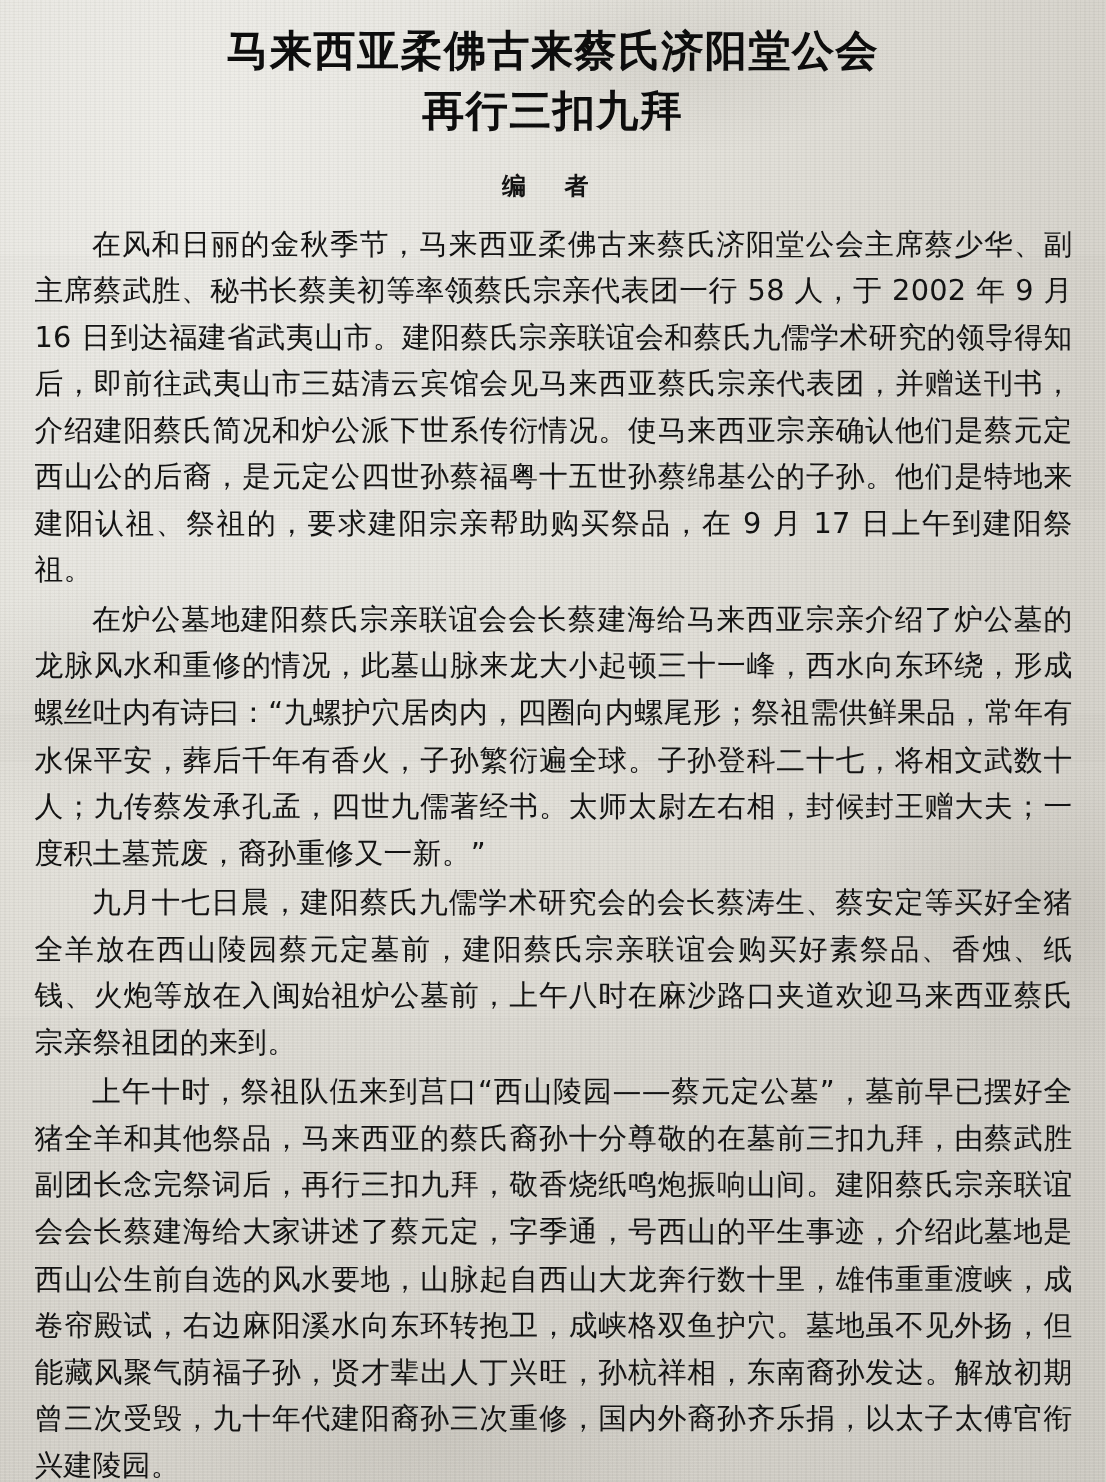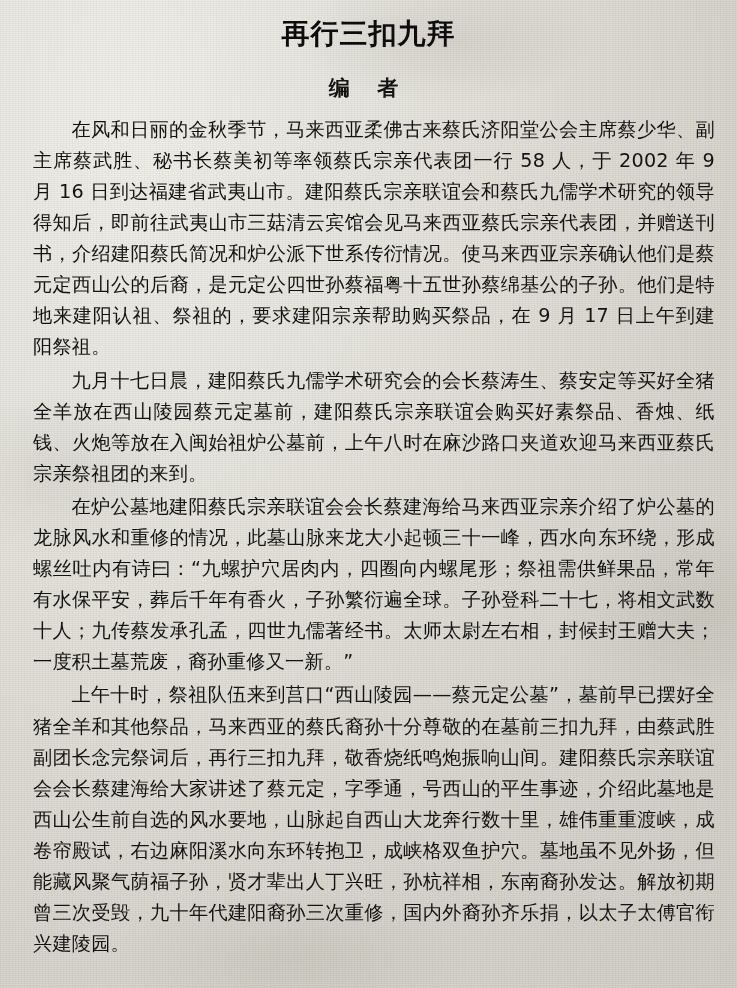--- a/index.html
+++ b/index.html
@@ -48,55 +48,56 @@
     font-size: 28px;
     letter-spacing: 1px;
     line-height: 1.42;
     color: #0d0d0d;
   }
   .title-line {
     display: block;
   }
   .byline {
     text-align: center;
-    font-size: 21px;
+    font-size: 16px;
     font-weight: bold;
     margin-top: 20px;
     margin-bottom: 12px;
     letter-spacing: 10px;
     color: #131313;
   }
   .body {
     font-size: 19.2px;
     line-height: 1.62;
     text-align: justify;
     text-justify: inter-character;
     color: #131313;
     letter-spacing: 0.2px;
   }
   .body p {
-    margin: 0 0 2px 11px;
+    margin: 0 0 2px 1px;
     text-indent: 2em;
   }
 </style>
 </head>
 <body>
 
 <div id="paper"></div>
 <div id="smudges"></div>
 
 <div id="page">
 
   <div class="title">
+    <span class="title-line">马来西亚柔佛古来蔡氏济阳堂公会</span>
     <span class="title-line">再行三扣九拜</span>
   </div>
 
   <div class="byline">编 者</div>
 
   <div class="body">
     <p>在风和日丽的金秋季节，马来西亚柔佛古来蔡氏济阳堂公会主席蔡少华、副主席蔡武胜、秘书长蔡美初等率领蔡氏宗亲代表团一行 58 人，于 2002 年 9 月 16 日到达福建省武夷山市。建阳蔡氏宗亲联谊会和蔡氏九儒学术研究的领导得知后，即前往武夷山市三菇清云宾馆会见马来西亚蔡氏宗亲代表团，并赠送刊书，介绍建阳蔡氏简况和炉公派下世系传衍情况。使马来西亚宗亲确认他们是蔡元定西山公的后裔，是元定公四世孙蔡福粤十五世孙蔡绵基公的子孙。他们是特地来建阳认祖、祭祖的，要求建阳宗亲帮助购买祭品，在 9 月 17 日上午到建阳祭祖。</p>
+    <p>在炉公墓地建阳蔡氏宗亲联谊会会长蔡建海给马来西亚宗亲介绍了炉公墓的龙脉风水和重修的情况，此墓山脉来龙大小起顿三十一峰，西水向东环绕，形成螺丝吐内有诗曰：“九螺护穴居肉内，四圈向内螺尾形；祭祖需供鲜果品，常年有水保平安，葬后千年有香火，子孙繁衍遍全球。子孙登科二十七，将相文武数十人；九传蔡发承孔孟，四世九儒著经书。太师太尉左右相，封候封王赠大夫；一度积土墓荒废，裔孙重修又一新。”</p>
     <p>九月十七日晨，建阳蔡氏九儒学术研究会的会长蔡涛生、蔡安定等买好全猪全羊放在西山陵园蔡元定墓前，建阳蔡氏宗亲联谊会购买好素祭品、香烛、纸钱、火炮等放在入闽始祖炉公墓前，上午八时在麻沙路口夹道欢迎马来西亚蔡氏宗亲祭祖团的来到。</p>
-    <p>在炉公墓地建阳蔡氏宗亲联谊会会长蔡建海给马来西亚宗亲介绍了炉公墓的龙脉风水和重修的情况，此墓山脉来龙大小起顿三十一峰，西水向东环绕，形成螺丝吐内有诗曰：“九螺护穴居肉内，四圈向内螺尾形；祭祖需供鲜果品，常年有水保平安，葬后千年有香火，子孙繁衍遍全球。子孙登科二十七，将相文武数十人；九传蔡发承孔孟，四世九儒著经书。太师太尉左右相，封候封王赠大夫；一度积土墓荒废，裔孙重修又一新。”</p>
     <p>上午十时，祭祖队伍来到莒口“西山陵园——蔡元定公墓”，墓前早已摆好全猪全羊和其他祭品，马来西亚的蔡氏裔孙十分尊敬的在墓前三扣九拜，由蔡武胜副团长念完祭词后，再行三扣九拜，敬香烧纸鸣炮振响山间。建阳蔡氏宗亲联谊会会长蔡建海给大家讲述了蔡元定，字季通，号西山的平生事迹，介绍此墓地是西山公生前自选的风水要地，山脉起自西山大龙奔行数十里，雄伟重重渡峡，成卷帘殿试，右边麻阳溪水向东环转抱卫，成峡格双鱼护穴。墓地虽不见外扬，但能藏风聚气荫福子孙，贤才辈出人丁兴旺，孙杭祥相，东南裔孙发达。解放初期曾三次受毁，九十年代建阳裔孙三次重修，国内外裔孙齐乐捐，以太子太傅官衔兴建陵园。</p>
 
   </div>
 
 </div>
 
 </body></html>

